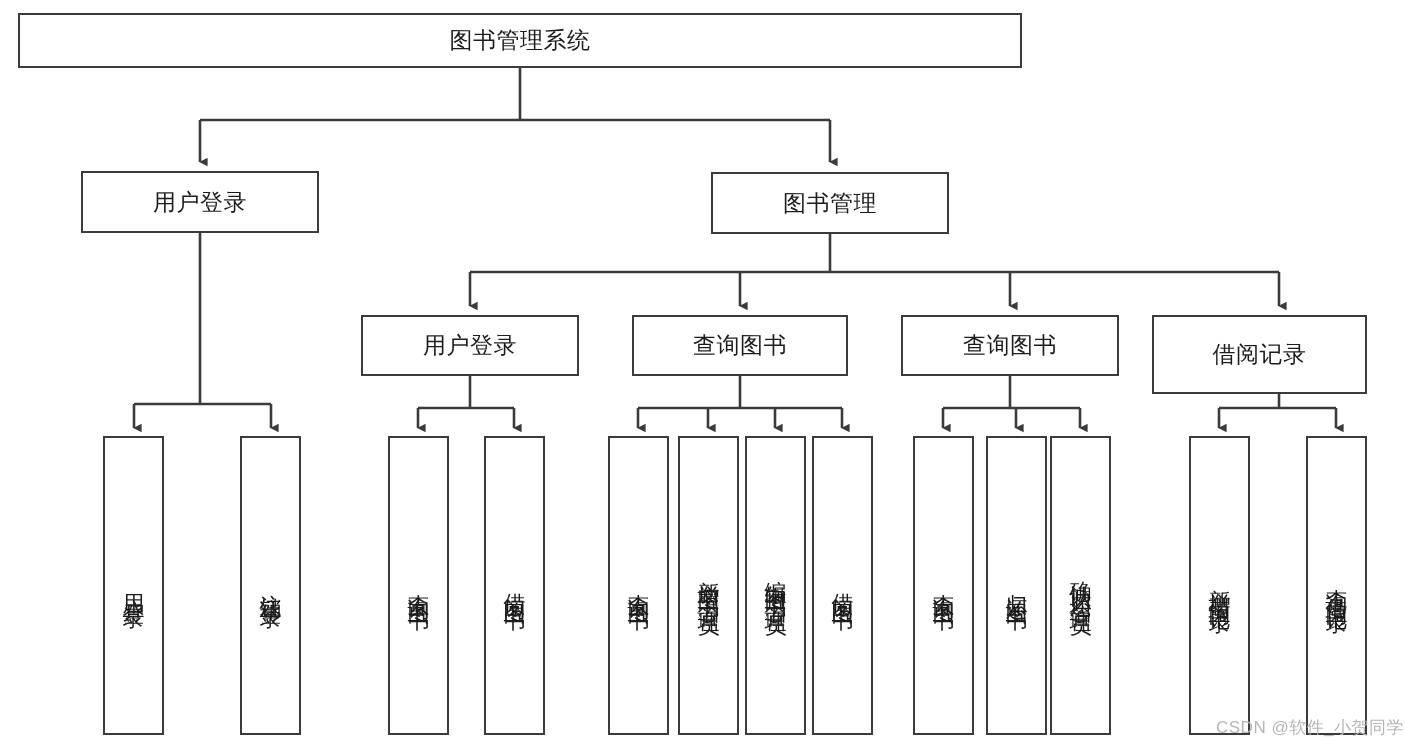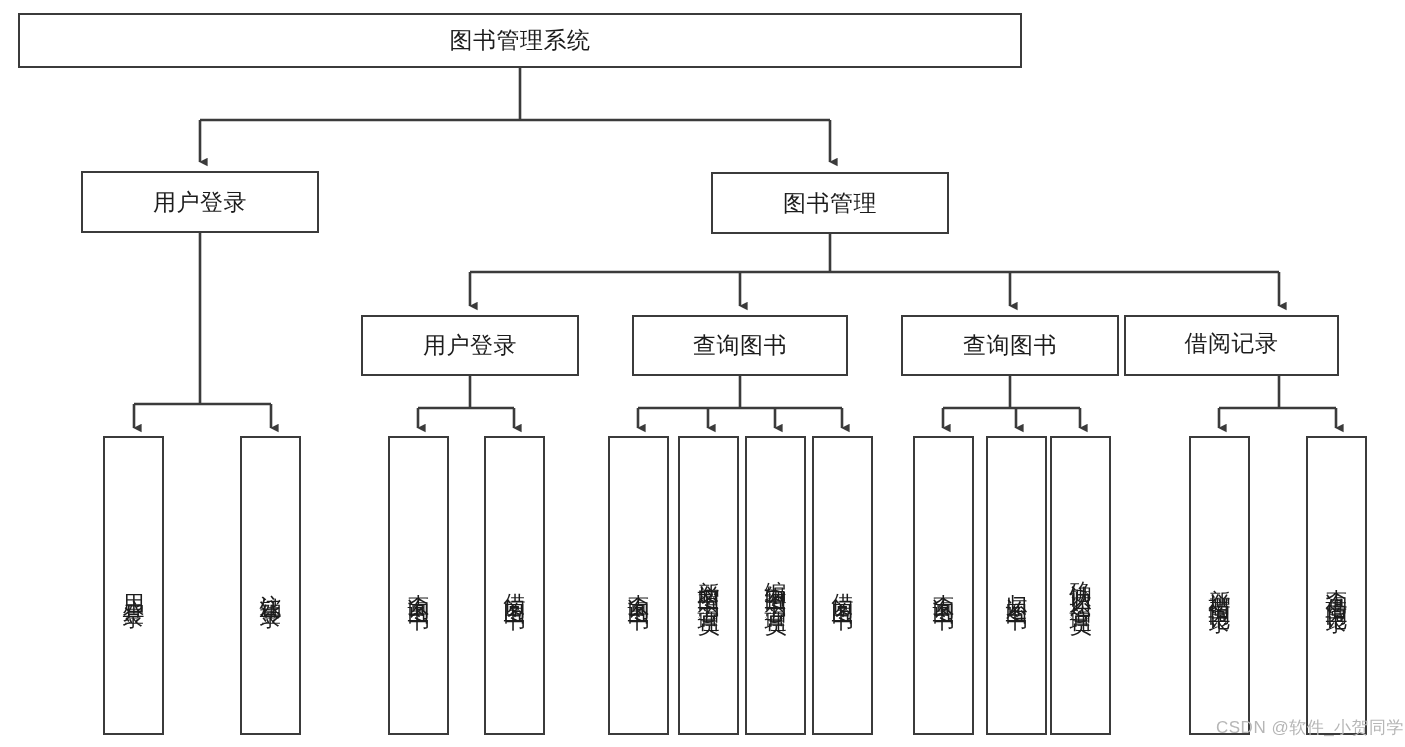--- a/index.html
+++ b/index.html
@@ -132,21 +132,21 @@
 
   <div class="node-box" style="left:361px; top:315px; width:218px; height:61px;">
     <span class="node-label-h">用户登录</span>
   </div>
   <div class="node-box" style="left:632px; top:315px; width:216px; height:61px;">
     <span class="node-label-h">查询图书</span>
   </div>
   <div class="node-box" style="left:901px; top:315px; width:218px; height:61px;">
     <span class="node-label-h">查询图书</span>
   </div>
-  <div class="node-box" style="left:1124px; top:315px; width:215px; height:61px;font-family:Liberation Mono, monospace;">
+  <div class="node-box" style="left:1152px; top:315px; width:215px; height:79px;">
     <span class="node-label-h">借阅记录</span>
   </div>
 
   <div class="node-box" style="left:103px; top:436px; width:61px; height:299px;">
     <span class="node-label-v">用户登录</span>
   </div>
   <div class="node-box" style="left:240px; top:436px; width:61px; height:299px;">
     <span class="node-label-v">注销登录</span>
   </div>
   <div class="node-box" style="left:388px; top:436px; width:61px; height:299px;">

